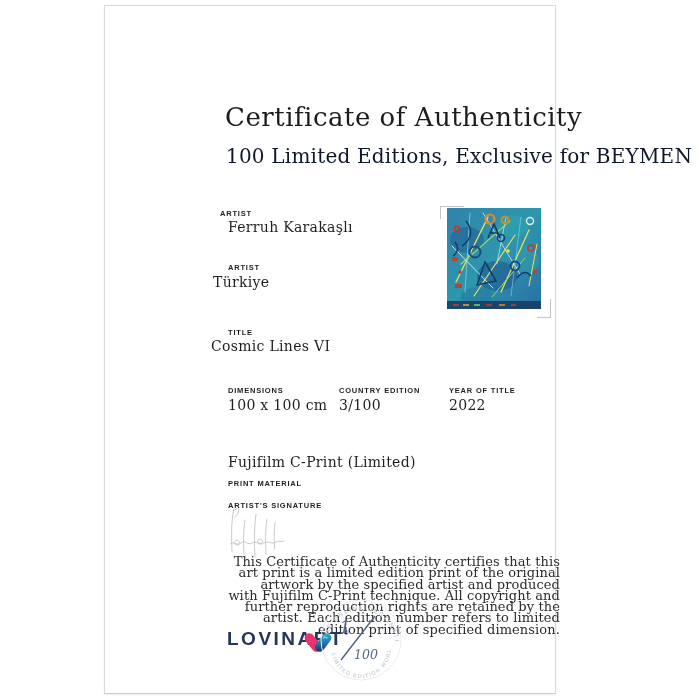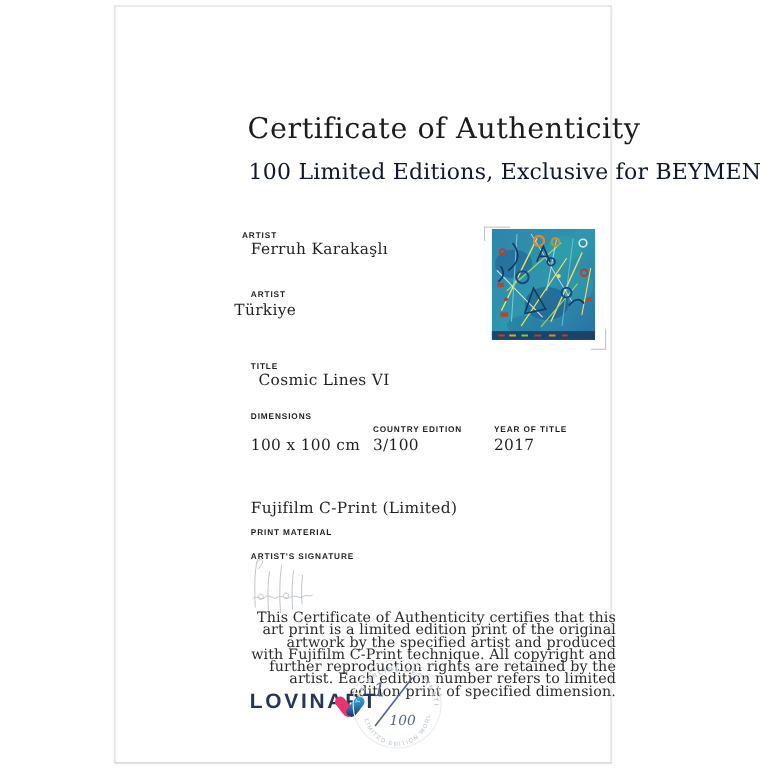--- a/index.html
+++ b/index.html
@@ -101,30 +101,30 @@
   <div class="abs doc-title">Certificate of Authenticity</div>
   <div class="abs doc-subtitle">100 Limited Editions, Exclusive for BEYMEN</div>
 
   <div class="abs field-label" style="left:115px; top:203px;">ARTIST</div>
   <div class="abs field-value" style="left:123px; top:213px;">Ferruh Karakaşlı</div>
 
   <div class="abs field-label" style="left:123px; top:257px;">ARTIST</div>
   <div class="abs field-value" style="left:108px; top:268px;">Türkiye</div>
 
   <div class="abs field-label" style="left:123px; top:322px;">TITLE</div>
-  <div class="abs field-value" style="left:130px; top:332px;">Cosmic Lines VI</div>
-
-  <div class="abs field-label" style="left:123px; top:368px;">DIMENSIONS</div>
+  <div class="abs field-value" style="left:106px; top:332px;">Cosmic Lines VI</div>
+
+  <div class="abs field-label" style="left:123px; top:380px;">DIMENSIONS</div>
   <div class="abs field-value" style="left:123px; top:391px;">100 x 100 cm</div>
 
   <div class="abs field-label" style="left:234px; top:380px;">COUNTRY EDITION</div>
   <div class="abs field-value" style="left:234px; top:391px;">3/100</div>
 
   <div class="abs field-label" style="left:344px; top:380px;">YEAR OF TITLE</div>
-  <div class="abs field-value" style="left:344px; top:391px;">2017</div>
+  <div class="abs field-value" style="left:344px; top:391px;">2022</div>
 
   <div class="abs field-label" style="left:123px; top:437px;margin-top:36px;">PRINT MATERIAL</div>
   <div class="abs field-value" style="left:123px; top:448px;">Fujifilm C-Print (Limited)</div>
 
   <div class="abs field-label" style="left:123px; top:495px;">ARTIST'S SIGNATURE</div>
   <div class="abs sig-box">
     <svg width="64" height="54" viewBox="0 0 64 54" fill="none">
       <g stroke="#aab0b6" stroke-width="0.9" opacity="0.75" stroke-linecap="round">
         <path d="M7,4 C4,16 4.5,30 5,47"></path>
         <path d="M6,7 C11,0 15,5 8,12"></path>

